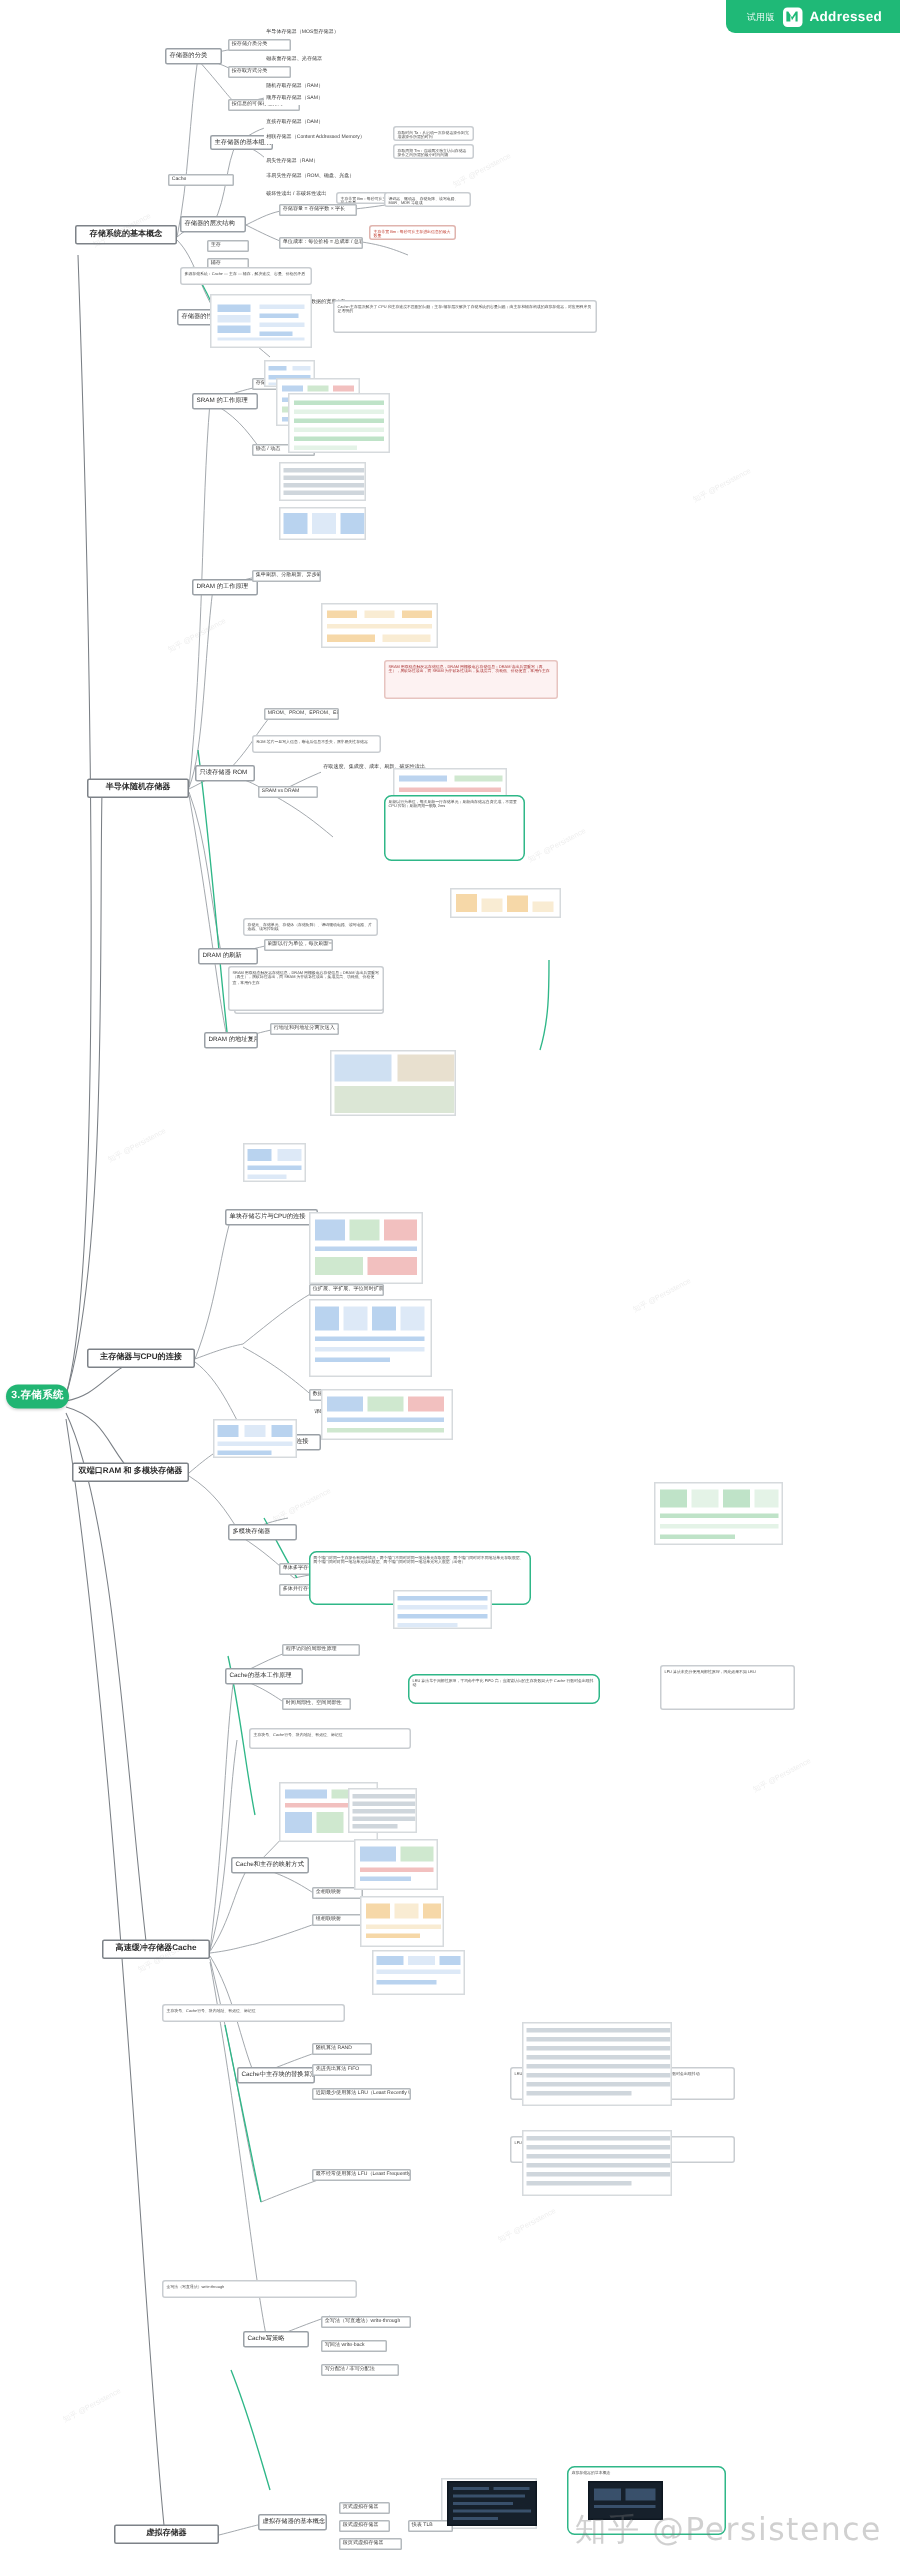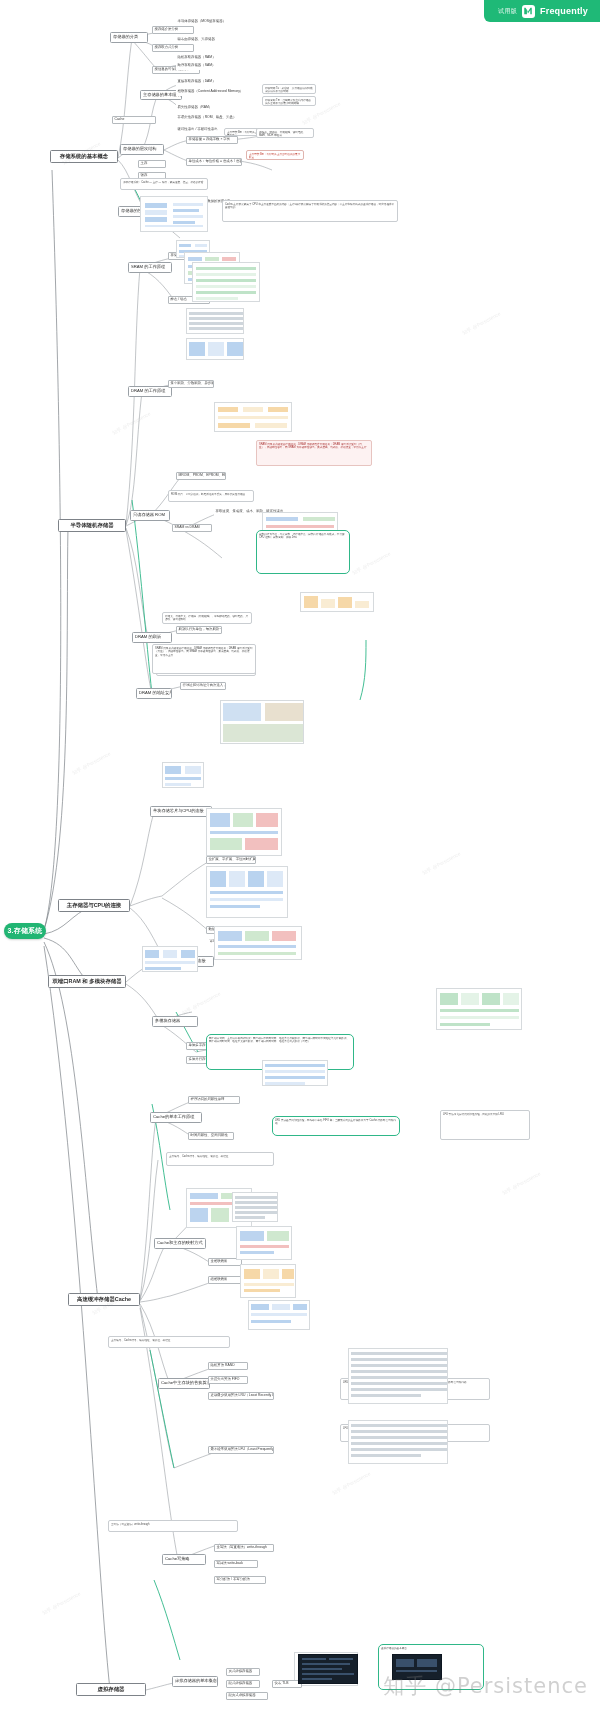--- a/index.html
+++ b/index.html
@@ -207,21 +207,21 @@
     </g>
   </svg>
 
   <div class="badge">
     <span class="trial">试用版</span>
     <span class="mark">
       <svg width="10" height="10" viewBox="0 0 24 24" aria-hidden="true">
         <path d="M3 20V4h3l6 9 6-9h3v16h-3.4V9.6L12 18 9.4 9.6V20z" fill="#1FB977"></path>
       </svg>
     </span>
-    <span class="brand">Frequently</span>
+    <span class="brand">Addressed</span>
   </div>
 
   <div class="node root" style="left:4px;top:923px;width:42px;height:16px;">3.存储系统</div>
 
   <div class="node lvl1" style="left:50px;top:150px;width:68px;height:13px;">存储系统的基本概念</div>
   <div class="node lvl1" style="left:58px;top:519px;width:68px;height:13px;">半导体随机存储器</div>
   <div class="node lvl1" style="left:58px;top:899px;width:72px;height:13px;">主存储器与CPU的连接</div>
   <div class="node lvl1" style="left:48px;top:975px;width:78px;height:13px;">双端口RAM 和 多模块存储器</div>
   <div class="node lvl1" style="left:68px;top:1293px;width:72px;height:13px;">高速缓冲存储器Cache</div>
   <div class="node lvl1" style="left:76px;top:1683px;width:70px;height:13px;">虚拟存储器</div>

